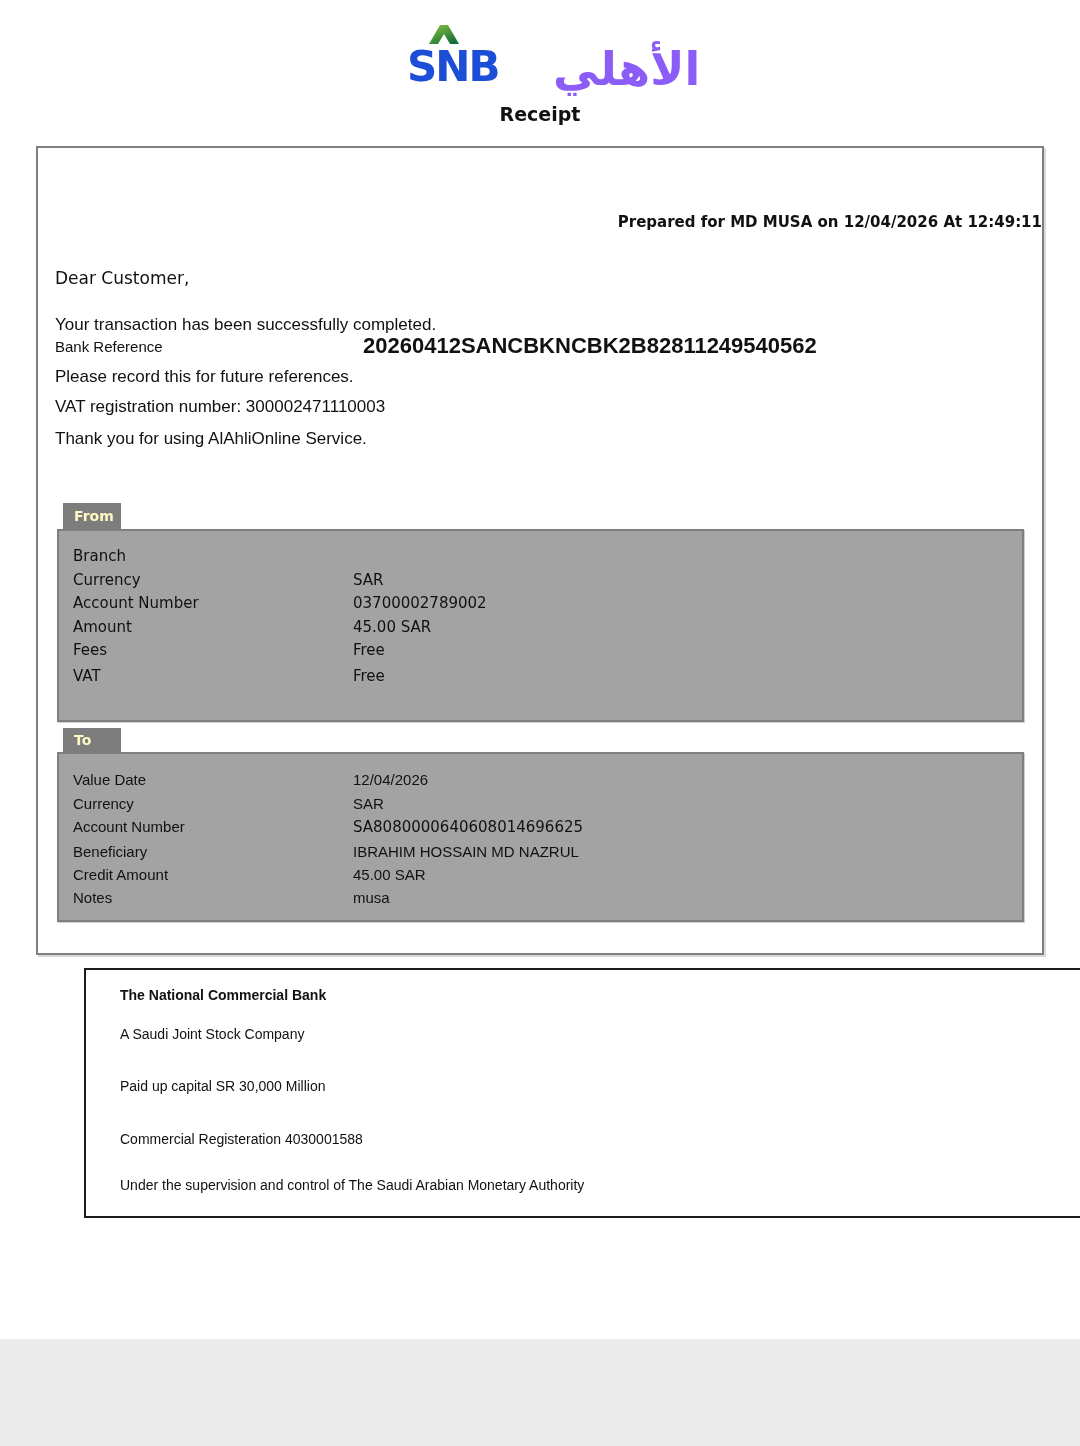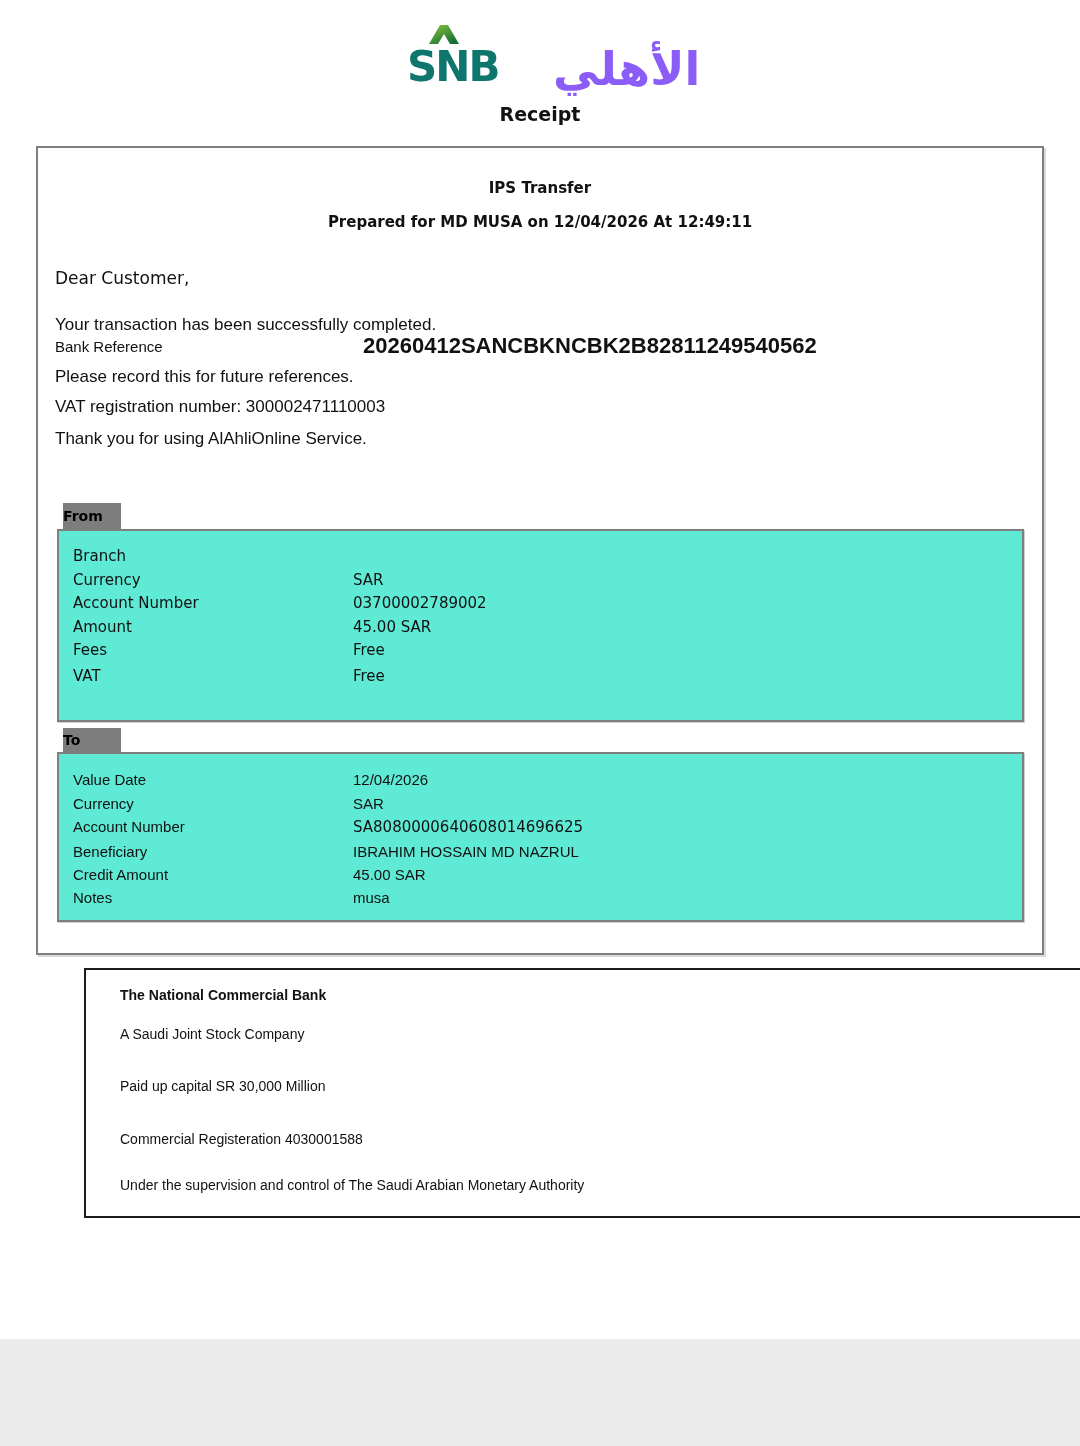--- a/index.html
+++ b/index.html
@@ -3,51 +3,51 @@
 <meta charset="utf-8">
 <style>
   html,body{margin:0;padding:0;background:#ffffff;}
   .page{position:relative;width:1080px;height:1446px;background:#ffffff;overflow:hidden;
         font-family:"Liberation Sans",sans-serif;color:#111;}
 
   
   .logo{position:absolute;top:20px;left:50%;transform:translateX(-50%);width:266px;height:96px;}
   .chevron{position:absolute;left:22px;top:2px;}
   .brand-latin{position:absolute;left:0;top:22px;font-family:"DejaVu Sans",sans-serif;
-      font-weight:bold;font-size:42px;letter-spacing:-2px;color:#0f766e;line-height:1.2;}
+      font-weight:bold;font-size:42px;letter-spacing:-2px;color:#1d4ed8;line-height:1.2;}
   .brand-arabic{position:absolute;left:146px;top:20px;font-family:"DejaVu Sans",sans-serif;
       font-weight:bold;font-size:46px;color:#8b5cf6;line-height:1.3;}
 
   .page-title{position:absolute;top:103px;left:0;width:100%;text-align:center;
       font-family:"DejaVu Sans",sans-serif;font-weight:bold;font-size:19px;}
 
   
   .main-box{position:absolute;left:36px;top:146px;width:1004px;height:805px;
       border:2px solid #7f7f7f;background:#fff;box-shadow:2px 2px 0 #d9d9d9;}
   .center-bold{position:absolute;left:0;width:100%;text-align:center;
       font-family:"DejaVu Sans",sans-serif;font-weight:bold;font-size:15px;line-height:20px;}
   .ips{top:30px;}
-  .prepared{top:64px;}
+  .prepared{top:64px;text-align:right;}
   .pline{position:absolute;left:17px;font-size:17px;line-height:20px;}
   .greeting{top:120px;font-family:"DejaVu Sans",sans-serif;}
   .success{top:167px;}
   .reflabel{position:absolute;left:17px;top:188px;font-size:15px;line-height:22px;}
   .refvalue{position:absolute;left:325px;top:185px;font-weight:bold;font-size:22px;line-height:26px;letter-spacing:0px;}
   .record{top:219px;}
   .vat{top:249px;}
   .thanks{top:281px;}
 
   
-  .tab{position:absolute;background:#7d7d7d;color:#000000;font-family:"DejaVu Sans",sans-serif;
+  .tab{position:absolute;background:#7d7d7d;color:#fef9c3;font-family:"DejaVu Sans",sans-serif;
       font-weight:bold;font-size:14px;height:27px;line-height:26px;width:58px;
-      box-sizing:border-box;z-index:2;}
+      padding-left:11px;box-sizing:border-box;z-index:2;}
   .from-tab{left:25px;top:355px;}
   .to-tab{left:25px;top:580px;height:25px;line-height:24px;}
   .field-box{position:absolute;left:19px;width:963px;border:2px solid #7f7f7f;
-      background:#5eead4;box-shadow:1px 1px 0 #cfcfcf;}
+      background:#a3a3a3;box-shadow:1px 1px 0 #cfcfcf;}
   .from-box{top:381px;height:189px;font-family:"DejaVu Sans",sans-serif;}
   .to-box{top:604px;height:166px;}
   .frow{position:absolute;left:0;width:100%;height:22px;line-height:22px;font-size:15px;}
   .frow .lbl{position:absolute;left:14px;}
   .frow .val{position:absolute;left:294px;}
   .val-wide{font-family:"DejaVu Sans",sans-serif;}
 
   
   .footer-box{position:absolute;left:36px;top:968px;width:1004px;height:246px;
       border:2px solid #1c1c1c;background:#fff;margin-left:48px;}
@@ -75,21 +75,20 @@
       </defs>
       <polygon points="0,22 11,3 19,3 30,22 21,22 15,12 9,22" fill="url(#chevg)"></polygon>
     </svg>
     <span class="brand-latin">SNB</span>
     <span class="brand-arabic">الأهلي</span>
   </div>
 
   <div class="page-title">Receipt</div>
 
   <div class="main-box">
-    <div class="center-bold ips">IPS Transfer</div>
     <div class="center-bold prepared">Prepared for MD MUSA on 12/04/2026 At 12:49:11</div>
 
     <div class="pline greeting">Dear Customer,</div>
     <div class="pline success">Your transaction has been successfully completed.</div>
 
     <div class="reflabel">Bank Reference</div>
     <div class="refvalue">20260412SANCBKNCBK2B82811249540562</div>
 
     <div class="pline record">Please record this for future references.</div>
     <div class="pline vat">VAT registration number: 300002471110003</div>

